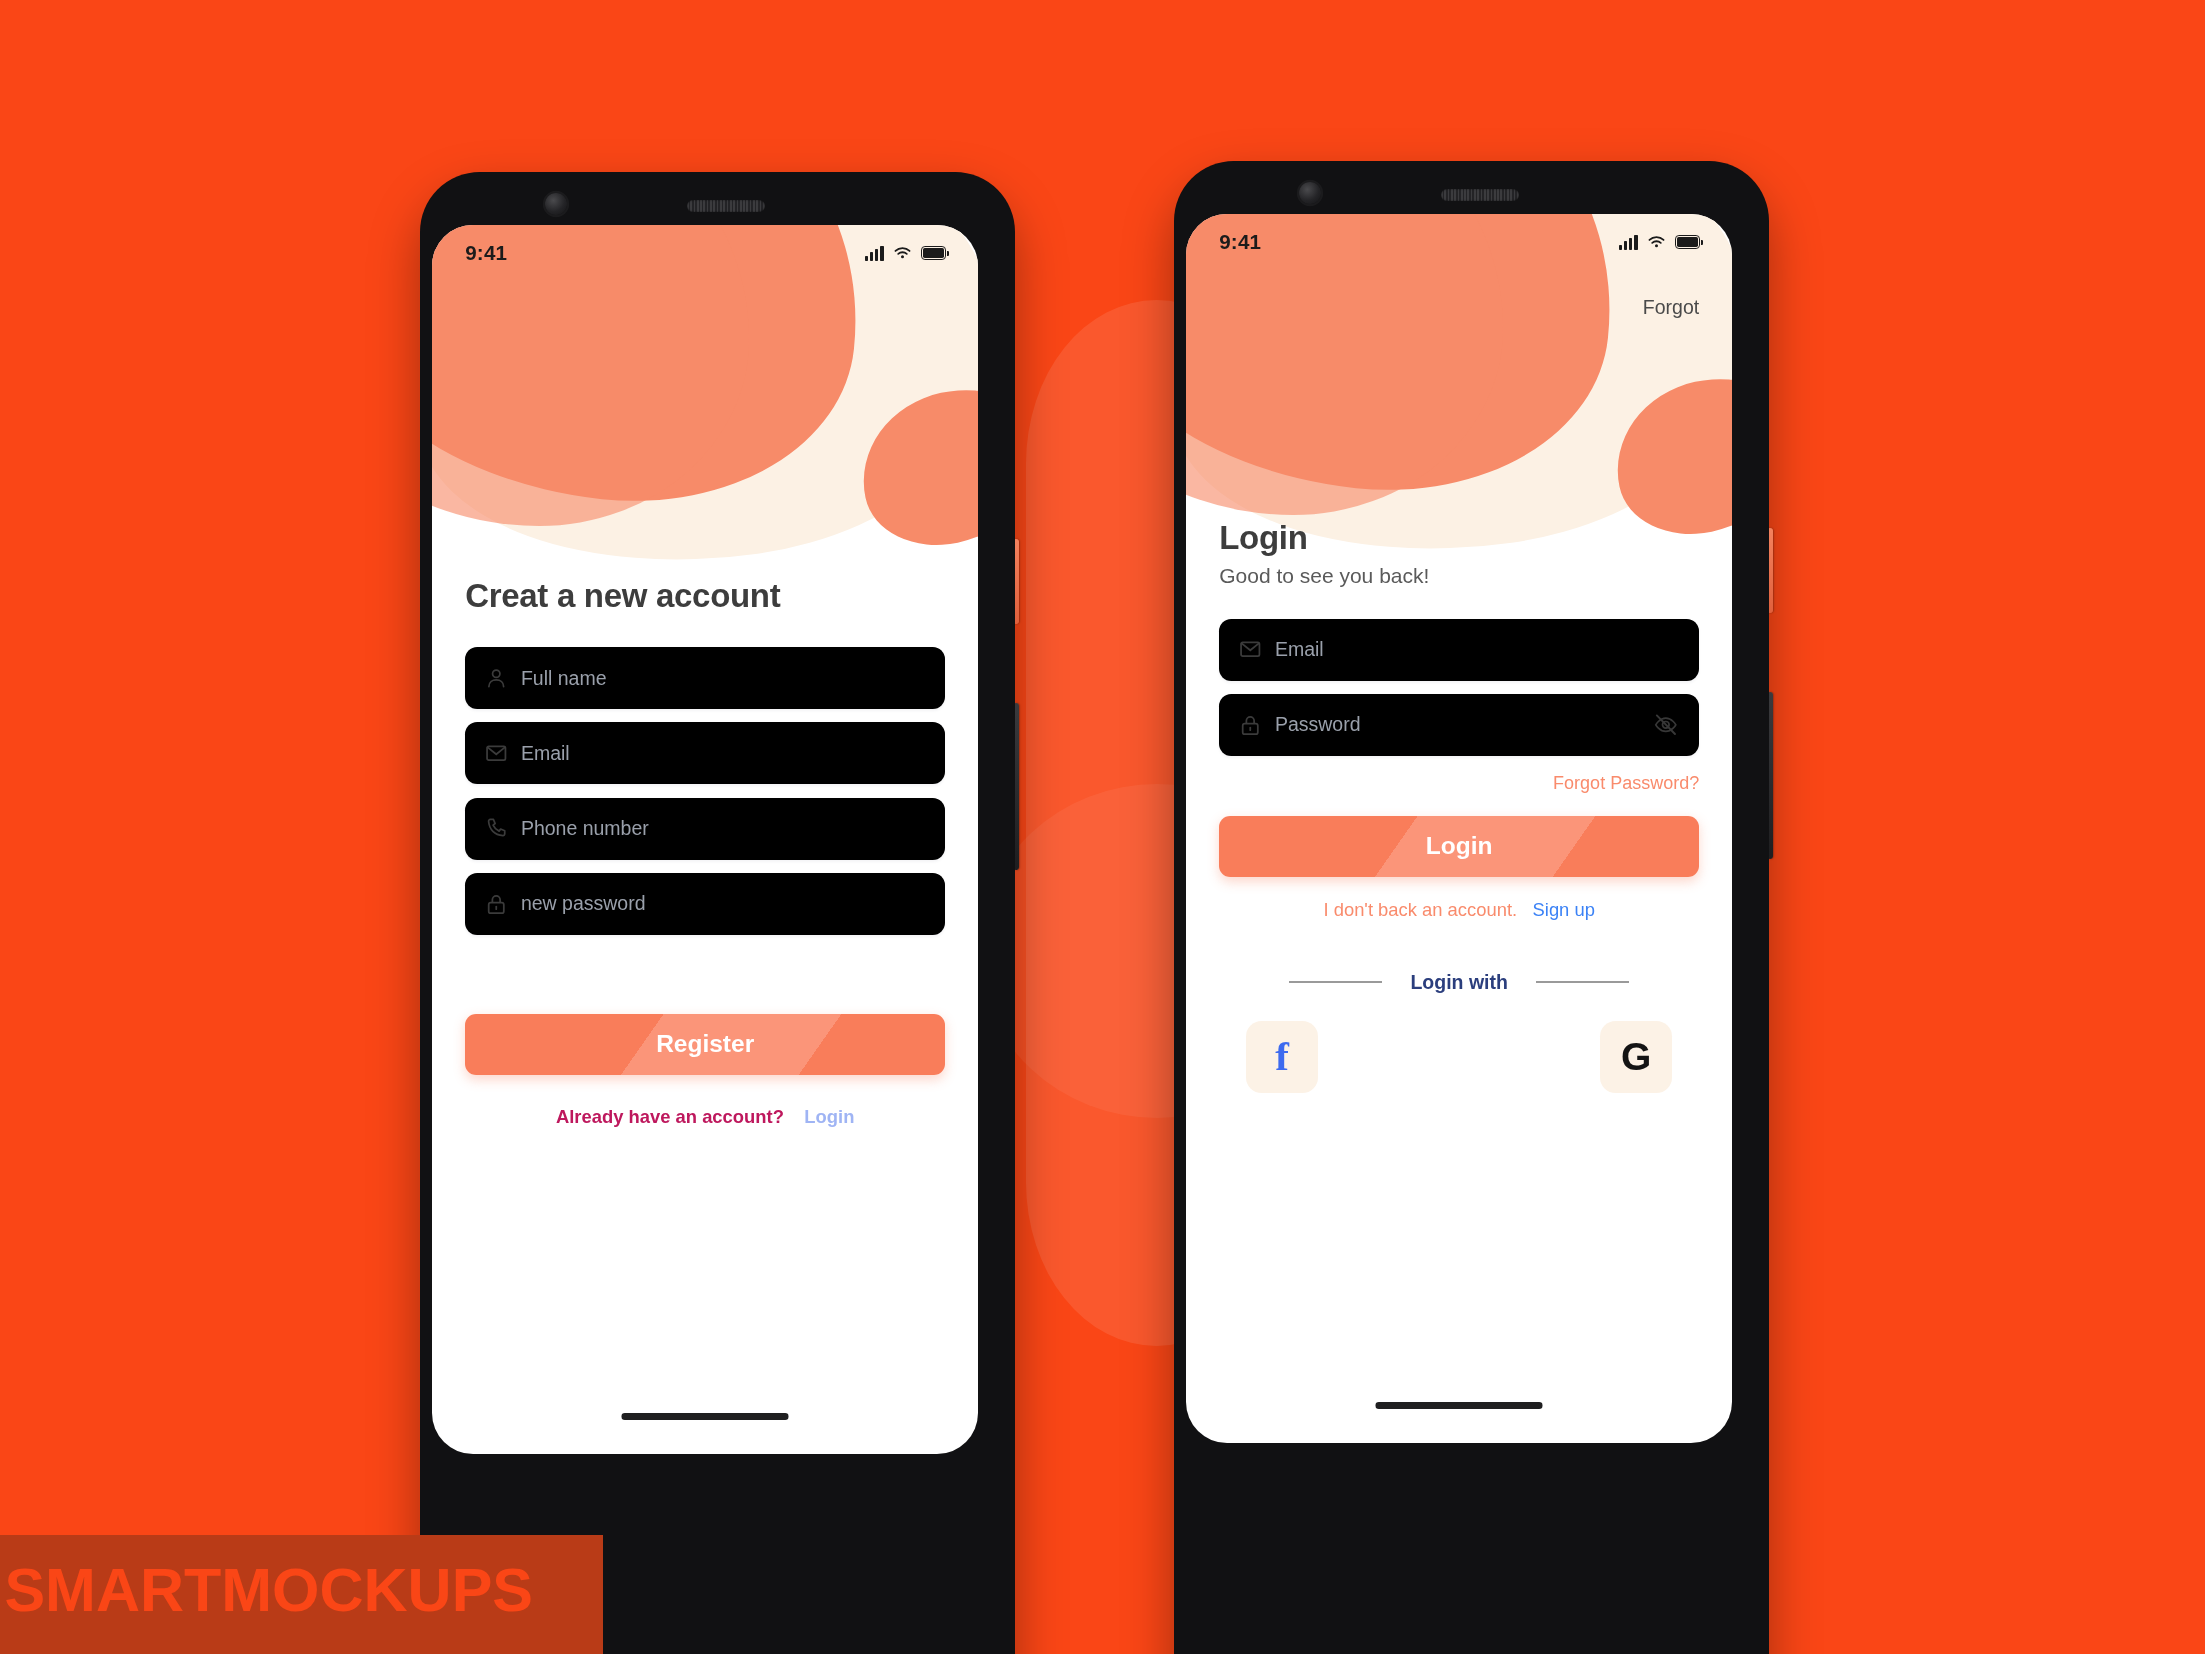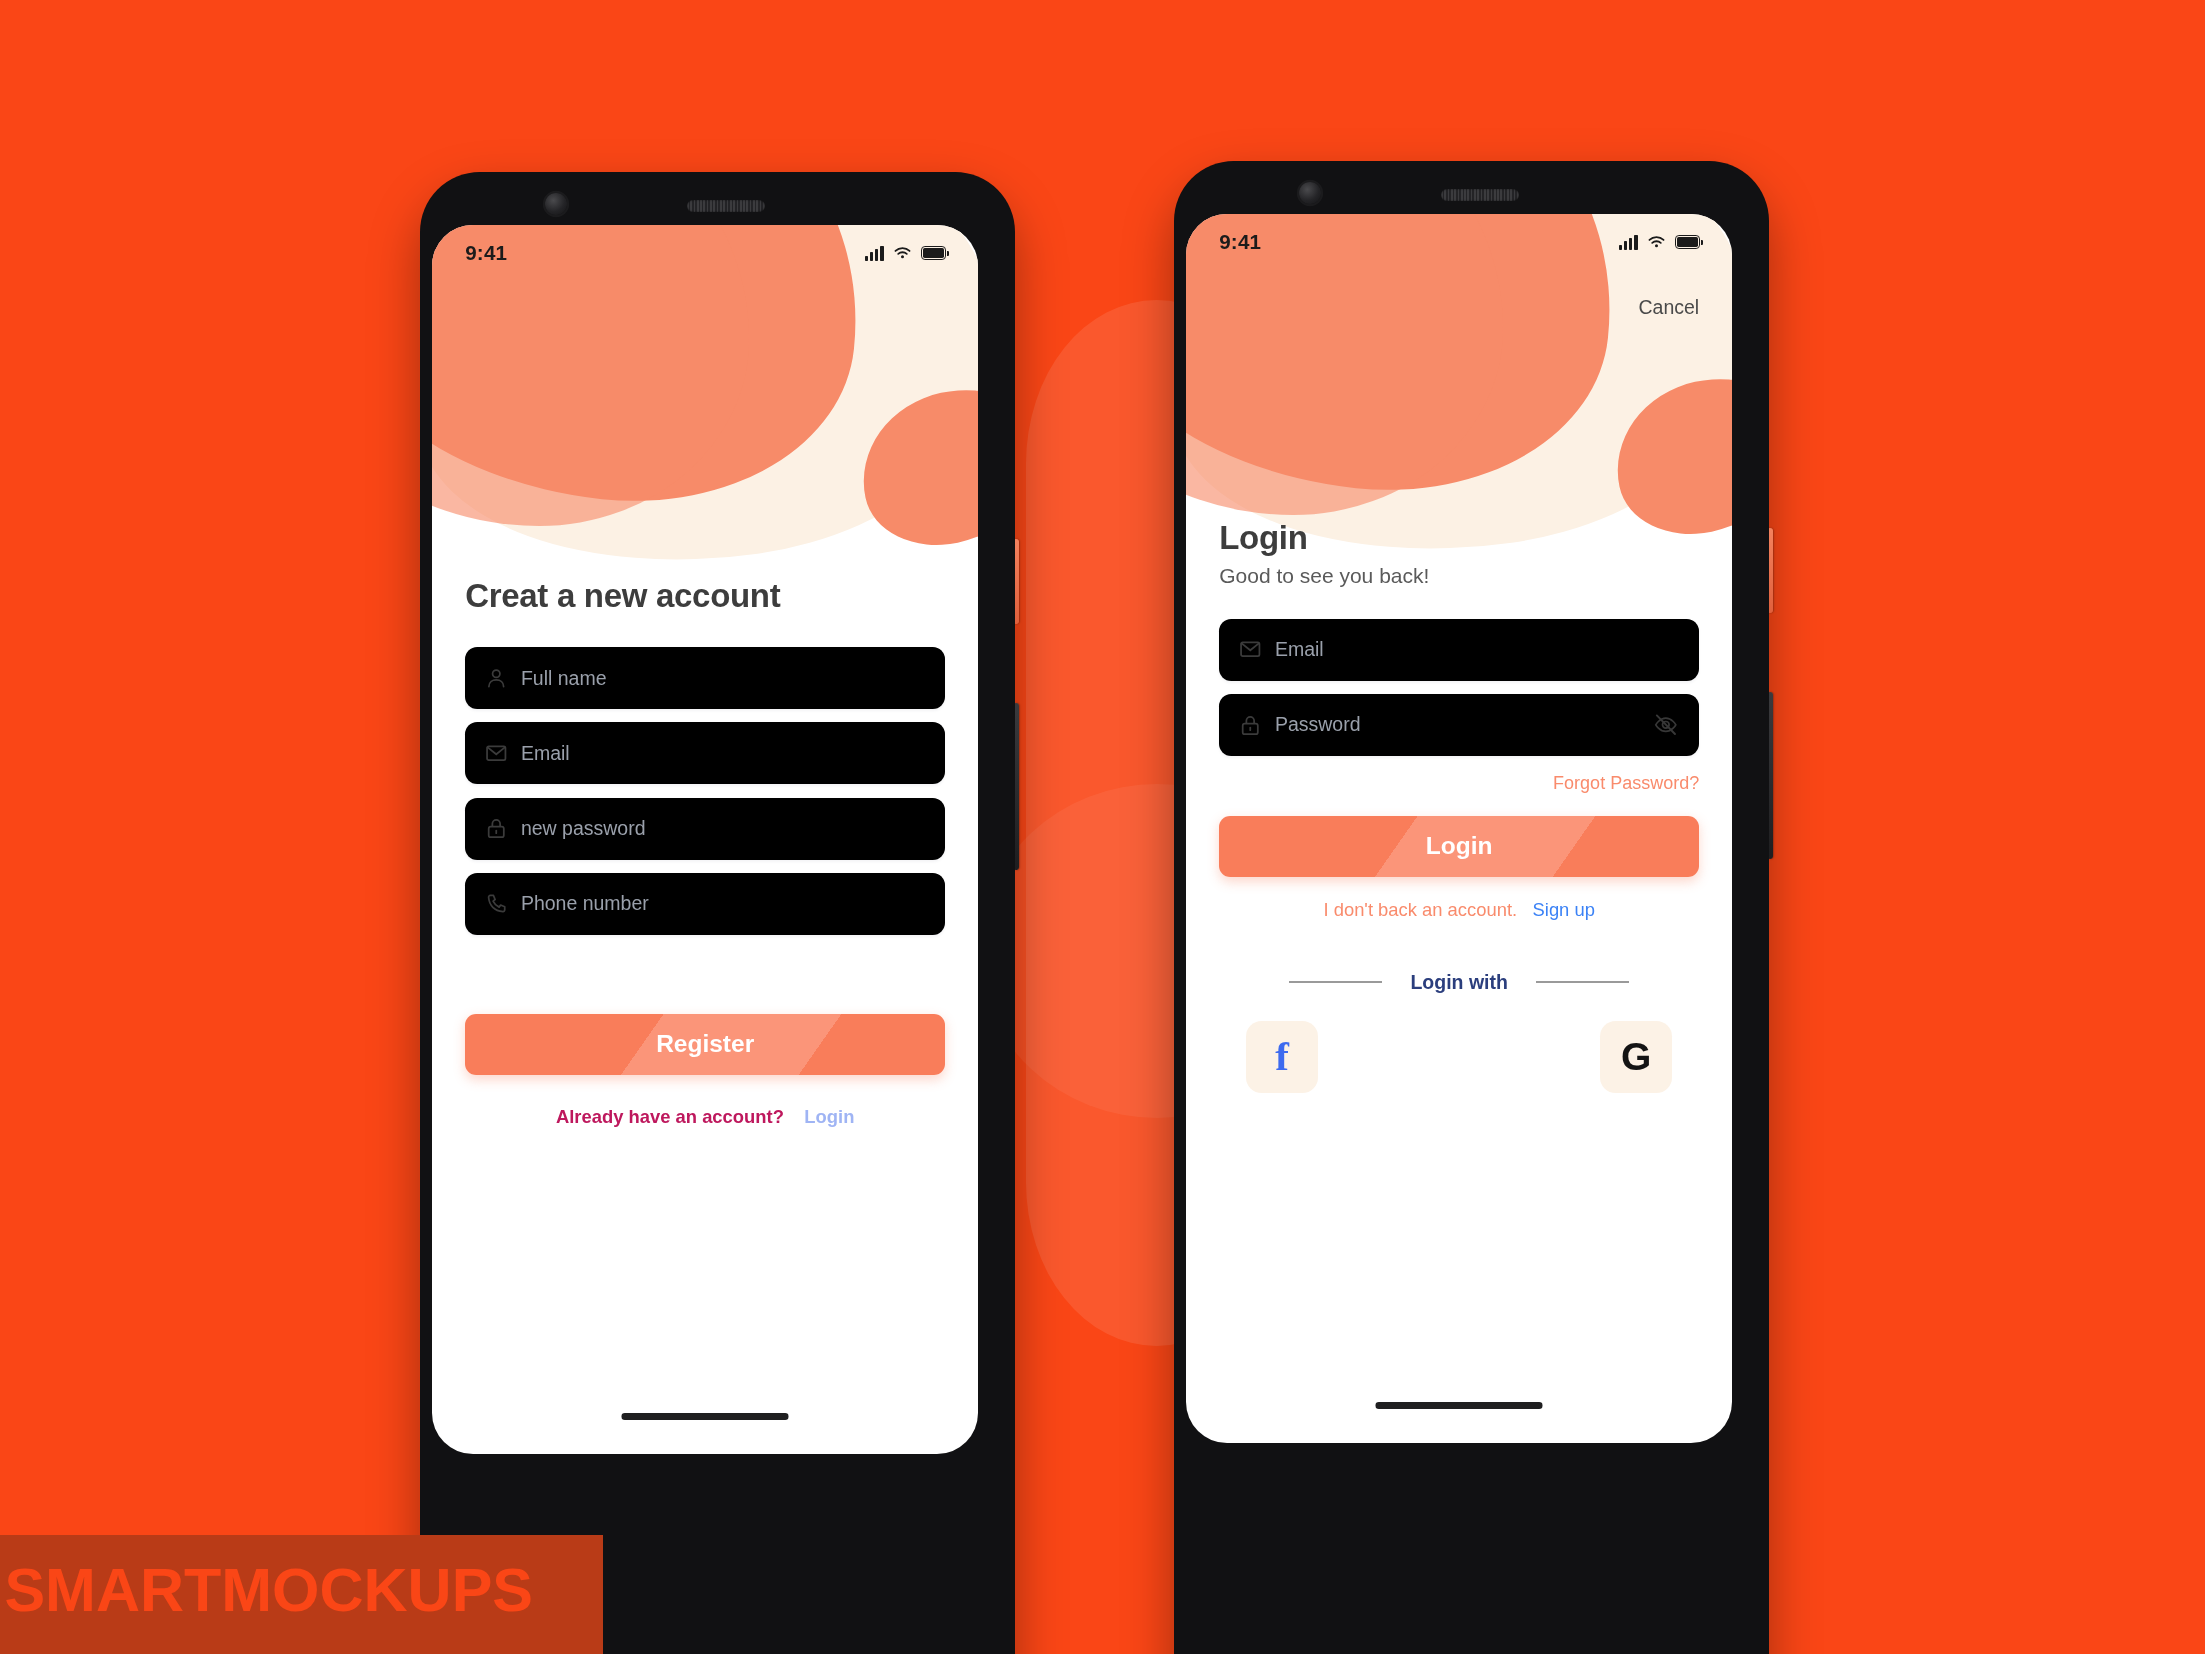--- a/index.html
+++ b/index.html
@@ -256,32 +256,32 @@
           <div class="field">
             <svg class="ico" viewBox="0 0 24 24">
               <rect x="3" y="5.2" width="18" height="13.6" rx="1.6" stroke="#8d8d8d" stroke-width="1.7" fill="none"></rect>
               <path d="M3.6 6.2L12 13l8.4-6.8" stroke="#8d8d8d" stroke-width="1.7" fill="none" stroke-linecap="round"></path>
             </svg>
             <span class="ph">Email</span>
           </div>
 
           <div class="field">
             <svg class="ico" viewBox="0 0 24 24">
+              <path d="M6.2 3.4h3.1l1.6 4-2 1.5a12 12 0 005.9 5.9l1.5-2 4 1.6v3.1c0 1-.8 1.8-1.8 1.7C10.4 18.6 5.1 13.3 4.5 5.2c-.1-1 .7-1.8 1.7-1.8z" stroke="#8d8d8d" stroke-width="1.7" fill="none" stroke-linejoin="round"></path>
+            </svg>
+            <span class="ph">Phone number</span>
+          </div>
+
+          <div class="field">
+            <svg class="ico" viewBox="0 0 24 24">
               <rect x="4.6" y="10.4" width="14.8" height="10.4" rx="2" stroke="#8d8d8d" stroke-width="1.7" fill="none"></rect>
               <path d="M8.2 10.4V7.6a3.8 3.8 0 017.6 0v2.8" stroke="#8d8d8d" stroke-width="1.7" fill="none"></path>
               <path d="M12 14.2v2.6" stroke="#8d8d8d" stroke-width="1.7" stroke-linecap="round"></path>
             </svg>
             <span class="ph">new password</span>
-          </div>
-
-          <div class="field">
-            <svg class="ico" viewBox="0 0 24 24">
-              <path d="M6.2 3.4h3.1l1.6 4-2 1.5a12 12 0 005.9 5.9l1.5-2 4 1.6v3.1c0 1-.8 1.8-1.8 1.7C10.4 18.6 5.1 13.3 4.5 5.2c-.1-1 .7-1.8 1.7-1.8z" stroke="#8d8d8d" stroke-width="1.7" fill="none" stroke-linejoin="round"></path>
-            </svg>
-            <span class="ph">Phone number</span>
           </div>
         </div>
 
         <div class="cta" style="margin-top:79px;">
           <span>Register</span>
         </div>
 
         <div class="foot-line" style="margin-top:31px;">
           <span class="muted">Already have an account?</span>
           <span>&nbsp;&nbsp;</span>
@@ -324,21 +324,21 @@
             <path d="M12 15.2a1.9 1.9 0 100-3.8 1.9 1.9 0 000 3.8z" fill="#1b1b1b"></path>
             <path d="M6.6 9.8a8 8 0 0110.8 0" stroke="#1b1b1b" stroke-width="2.3" fill="none" stroke-linecap="round"></path>
             <path d="M3.1 6.1a13 13 0 0117.8 0" stroke="#1b1b1b" stroke-width="2.3" fill="none" stroke-linecap="round"></path>
           </svg>
           <div class="batt">
               <span></span>
             </div>
         </div>
       </div>
 
-      <div class="cancel-btn">Cancel</div>
+      <div class="cancel-btn">Forgot</div>
 
       <div class="content" style="padding-top:305px;">
         <div class="title-big">Login</div>
         <div class="subtitle">Good to see you back!</div>
 
         <div style="margin-top:31px;">
           <div class="field">
             <svg class="ico" viewBox="0 0 24 24">
               <rect x="3" y="5.2" width="18" height="13.6" rx="1.6" stroke="#8d8d8d" stroke-width="1.7" fill="none"></rect>
               <path d="M3.6 6.2L12 13l8.4-6.8" stroke="#8d8d8d" stroke-width="1.7" fill="none" stroke-linecap="round"></path>

